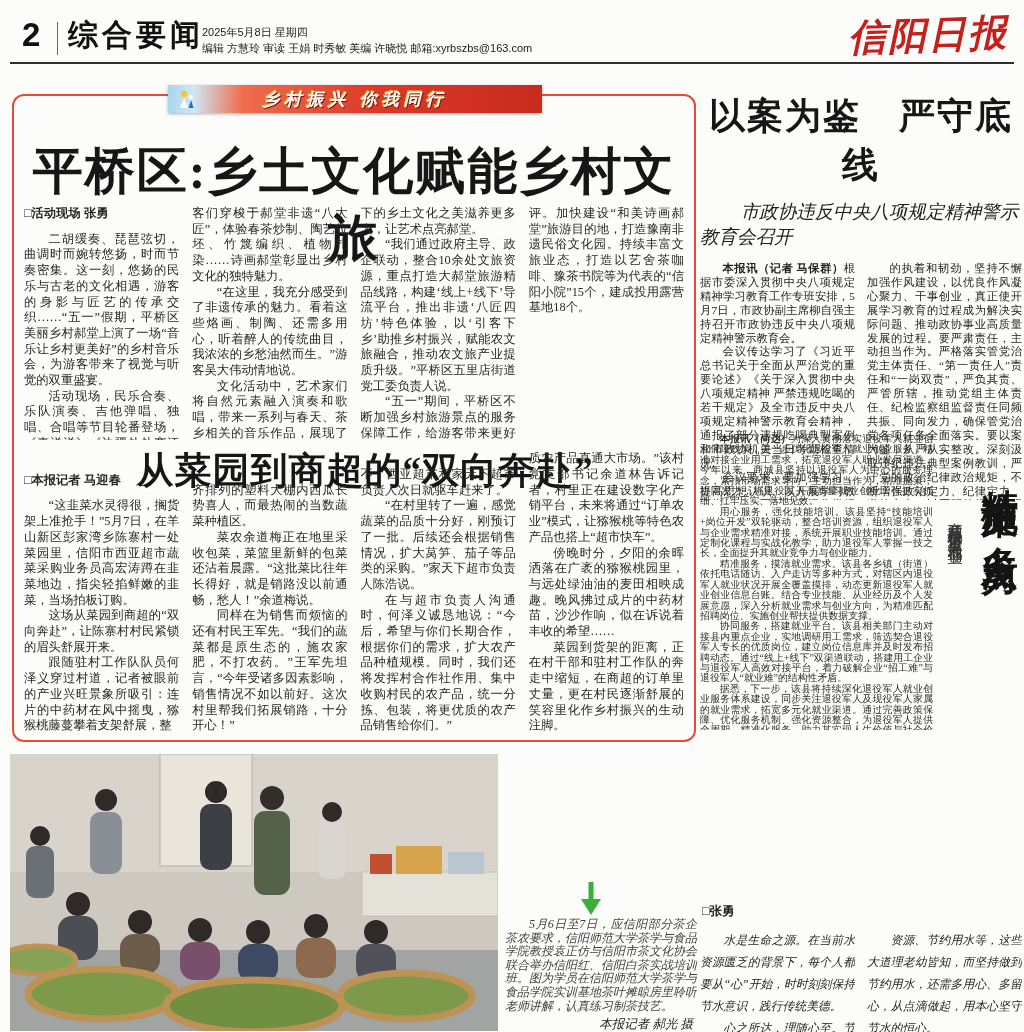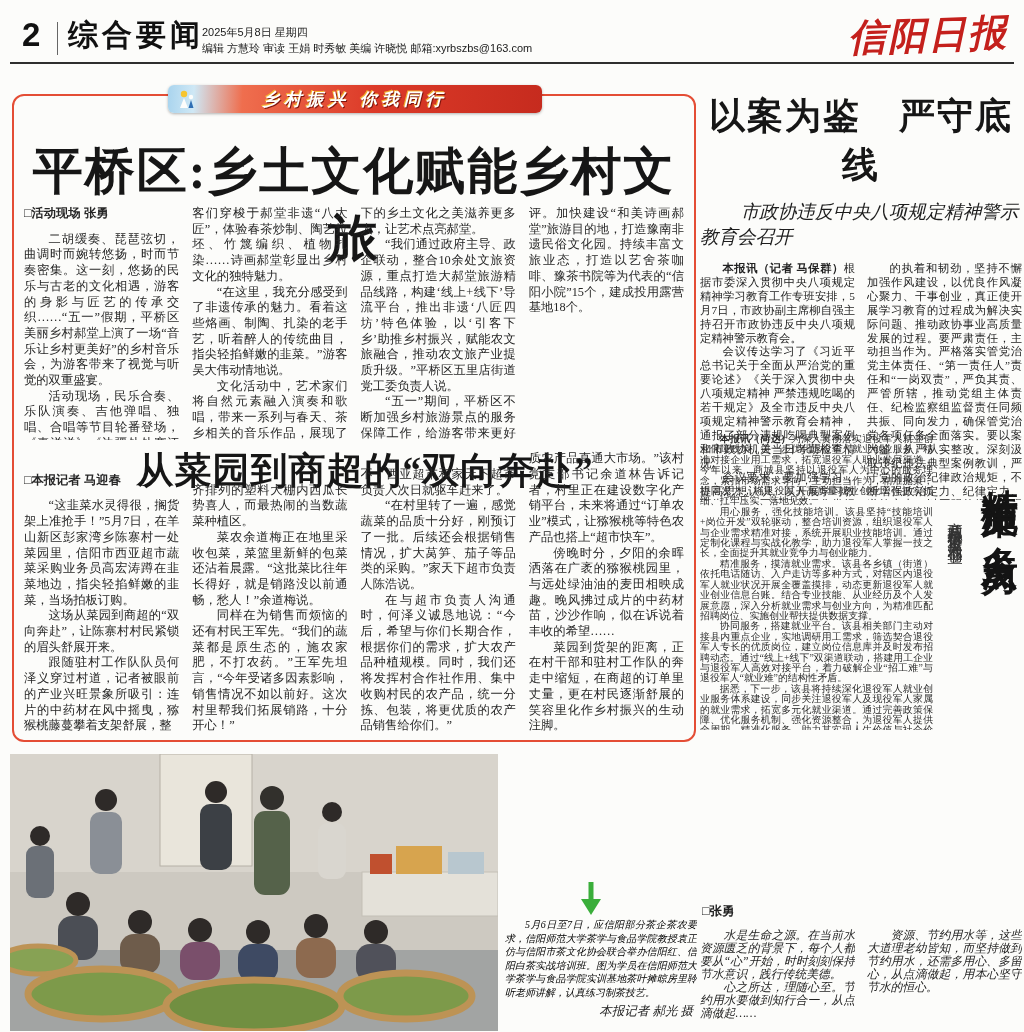--- a/index.html
+++ b/index.html
@@ -12,21 +12,21 @@
   
   .pagenum { position:absolute; left:22px; top:16px; font-size:33px; font-weight:bold; font-family:"Liberation Sans","DejaVu Sans",sans-serif; color:#111; }
   .head-vr { position:absolute; left:57px; top:22px; width:1px; height:33px; background:#666; }
   .section-title { position:absolute; left:68px; top:15px; font-size:30px; font-weight:bold; letter-spacing:4px; font-family:"Liberation Sans","DejaVu Sans",sans-serif; color:#111; }
   .head-meta { position:absolute; left:202px; top:24px; font-size:11px; line-height:16px; color:#1a1a1a; font-family:"Liberation Sans","DejaVu Sans",sans-serif; }
   .masthead-logo { position:absolute; right:16px; top:10px; font-size:38px; font-weight:bold; font-style:italic; letter-spacing:2px; transform:rotate(-2deg); }
   .head-rule { position:absolute; left:10px; right:10px; top:62px; height:2px; background:#2e2e2e; }
 
   
   .box1 { position:absolute; left:12px; top:94px; width:684px; height:648px; border:2px solid #e44d35; border-radius:12px; background:#fcfcfa; }
-  .banner { position:absolute; left:154px; top:-11px; width:374px; height:28px; border-radius:6px;
+  .banner { position:absolute; left:154px; top:-11px; width:374px; height:28px; border-radius:0;
     background:linear-gradient(93deg,#a9d4ee 0%,#cfe8f5 7%,#ef6e4e 20%,#dc3a28 55%,#c62b1e 100%);
     display:flex; align-items:center; justify-content:center; box-shadow:0 1px 3px rgba(0,0,0,.3); }
   .banner-ico { position:absolute; left:8px; top:3px; }
   .banner-text { color:#fff; font-weight:bold; font-style:italic; font-size:17px; letter-spacing:5px;
     text-shadow:1px 1px 0 #7e150d, -1px -1px 0 rgba(246,197,48,.85); font-family:"Liberation Sans",sans-serif; }
   .a1-head { position:absolute; left:0; right:0; top:42px; margin:0; text-align:center; font-size:50px; font-weight:bold; letter-spacing:2px; color:#161616; }
   .a3-head { position:absolute; left:0; right:0; top:350px; margin:0; text-align:center; font-size:37px; font-weight:bold; letter-spacing:1px; color:#161616;padding-left:22px; }
   .cols { position:absolute; left:10px; right:10px; display:flex; gap:13px; }
   .cols-a1 { top:110px; height:234px; }
   .cols-a3 { top:404px; height:234px;align-items:flex-end; }
@@ -50,27 +50,27 @@
   .a4-vh { position:absolute; left:936px; top:452px; width:88px; height:410px; writing-mode:vertical-rl; }
   .vh-main { font-size:37px; font-weight:bold; letter-spacing:4px; color:#141414; padding-top:8px; margin-block-end:10px; }
   .vh-sub { font-size:15px; letter-spacing:2px; color:#333; padding-top:58px; }
 
   
   .a5 { position:absolute; left:700px; top:890px; width:322px; height:142px; overflow:hidden; }
   .a5-head { margin:0; text-align:center; font-size:29px; font-weight:bold; letter-spacing:2px; color:#141414; }
   .a5-by { margin:13px 0 9px 2px; font-size:12.5px; font-weight:bold; font-family:"Liberation Sans",sans-serif; }
   .a5-cols { display:flex; gap:12px; }
   .a5-cols .c { flex:1 1 0; overflow:hidden; }
-  .a5-cols p { margin:0; font-size:11.8px; line-height:13px; text-align:justify; text-indent:2em; font-style:italic; }
+  .a5-cols p { margin:0; font-size:11.8px; line-height:22px; text-align:justify; text-indent:2em; font-style:italic; }
 
   
   .photo { position:absolute; left:10px; top:754px; width:488px; height:277px; margin:0; overflow:hidden; }
   .arrow { position:absolute; left:578px; top:882px; width:26px; height:34px; }
   .caption { position:absolute; left:505px; top:918px; width:192px; height:114px; overflow:hidden; font-style:italic; }
-  .caption p { margin:0; font-size:10px; line-height:13.6px; text-align:justify; text-indent:2em; color:#000000;font-style:italic; }
+  .caption p { margin:0; font-size:12px; line-height:13.6px; text-align:justify; text-indent:2em; color:#404040;font-style:italic; }
   .credit { margin-top:3px; text-align:right; font-size:12.5px; padding-right:4px; }
 </style>
 </head>
 <body>
 
 <div class="page">
 
   <div class="pagenum">2</div>
   <div class="head-vr"></div>
   <div class="section-title">综合要闻</div>
@@ -98,21 +98,21 @@
     <h1 class="a1-head">平桥区:乡土文化赋能乡村文旅</h1>
 
     <div class="cols cols-a1">
       <div class="col">
         <p class="byline">□活动现场 张勇</p>
         <p>二胡缓奏、琵琶弦切，曲调时而婉转悠扬，时而节奏密集。这一刻，悠扬的民乐与古老的文化相遇，游客的身影与匠艺的传承交织……“五一”假期，平桥区美丽乡村郝堂上演了一场“音乐让乡村更美好”的乡村音乐会，为游客带来了视觉与听觉的双重盛宴。</p>
         <p>活动现场，民乐合奏、乐队演奏、吉他弹唱、独唱、合唱等节目轮番登场，《喜洋洋》《边疆处处赛江南》《采茶舞曲》《草原歌曲联奏》《金蛇狂舞》等22首歌曲持续点燃现场气氛。在音乐会的歌声中，游</p>
       </div>
       <div class="col">
         <p class="cont">客们穿梭于郝堂非遗“八大匠”，体验春茶炒制、陶艺拉坯、竹篾编织、植物扎染……诗画郝堂彰显出乡村文化的独特魅力。</p>
-        <p>“在这里，我充分感受到了非遗传承的魅力。看着这些烙画、制陶、扎染的老手艺，听着醉人的传统曲目，指尖轻掐鲜嫩的韭菜。”游客吴大伟动情地说。</p>
+        <p>“在这里，我充分感受到了非遗传承的魅力。看着这些烙画、制陶、还需多用心，听着醉人的传统曲目，我浓浓的乡愁油然而生。”游客吴大伟动情地说。</p>
         <p>文化活动中，艺术家们将自然元素融入演奏和歌唱，带来一系列与春天、茶乡相关的音乐作品，展现了传统音乐与传统文化融合的独特魅力，将精神食粮送到田间村头，以创新的形式更好回应广大村民和游客的文化热情，让音乐浸润</p>
       </div>
       <div class="col">
         <p class="cont">下的乡土文化之美滋养更多人，让艺术点亮郝堂。</p>
         <p>“我们通过政府主导、政企联动，整合10余处文旅资源，重点打造大郝堂旅游精品线路，构建‘线上+线下’导流平台，推出非遗‘八匠四坊’特色体验，以‘引客下乡’助推乡村振兴，赋能农文旅融合，推动农文旅产业提质升级。”平桥区五里店街道党工委负责人说。</p>
         <p>“五一”期间，平桥区不断加强乡村旅游景点的服务保障工作，给游客带来更好的文旅体验。同时，不断放大品牌效应、提升发展环境、优化要素供给，聚焦打造“豫风楚韵、诗画平桥”文旅品牌，谋划</p>
       </div>
       <div class="col">
         <p class="cont">评。加快建设“和美诗画郝堂”旅游目的地，打造豫南非遗民俗文化园。持续丰富文旅业态，打造以艺舍茶咖啡、豫茶书院等为代表的“信阳小院”15个，建成投用露营基地18个。</p>
       </div>

